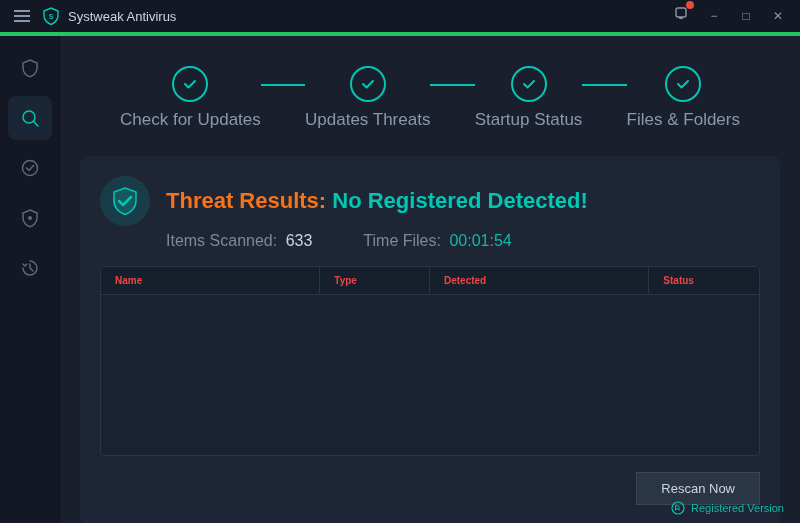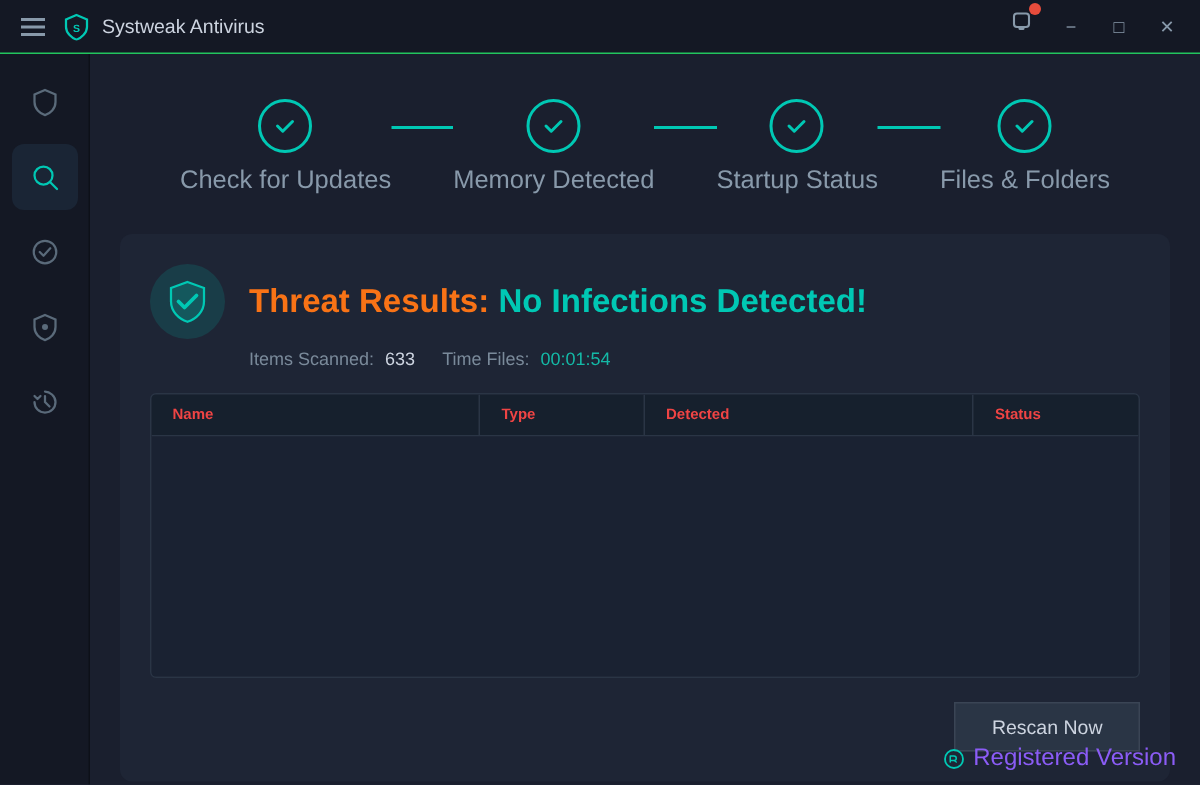--- a/index.html
+++ b/index.html
@@ -14,21 +14,21 @@
     }
 
     
     .title-bar {
       background: #141824;
       height: 36px;
       display: flex;
       align-items: center;
       justify-content: space-between;
       padding: 0 8px 0 10px;
-      border-bottom: 1px solid #22c55e;
+      border-bottom: 4px solid #22c55e;
     }
     .title-bar-left {
       display: flex;
       align-items: center;
       gap: 8px;
     }
     .hamburger-icon {
       display: flex;
       flex-direction: column;
       gap: 3px;
@@ -201,24 +201,24 @@
     .results-title {
       font-size: 22px;
       font-weight: 600;
       color: #ddeeff;
     }
     .results-title span {
       color: #f97316;
     }
     .results-meta {
       display: flex;
-      gap: 18px;
+      gap: 51px;
       margin-left: 66px;
       margin-bottom: 16px;
-      font-size: 12px;
+      font-size: 16px;
       color: #7a8a9a;
     }
 
     
     .results-table {
       flex: 1;
       border: 1px solid #2a3545;
       border-radius: 4px;
       overflow: hidden;
       margin-bottom: 16px;
@@ -259,22 +259,22 @@
     }
 
     
     .footer {
       position: absolute;
       bottom: 8px;
       right: 16px;
       display: flex;
       align-items: center;
       gap: 6px;
-      font-size: 16px;
-      color: #8b5cf6;
+      font-size: 11px;
+      color: #14b8a6;
     }
     .footer-icon {
       color: #00c8b4;
       font-size: 14px;
     }
 
     
     .svg-icon { display: inline-flex; align-items: center; justify-content: center; }
   </style>
 </head>
@@ -358,21 +358,21 @@
           <span class="step-label">Check for Updates</span>
         </div>
         <div class="step-line"></div>
 
         <div class="step">
           <div class="step-circle">
             <svg width="16" height="16" viewBox="0 0 16 16">
                 <path d="M3 8 L6.5 11.5 L13 5" stroke="#00c8b4" stroke-width="2" fill="none" stroke-linecap="round" stroke-linejoin="round"></path>
               </svg>
           </div>
-          <span class="step-label">Memory Detected</span>
+          <span class="step-label">Updates Threats</span>
         </div>
         <div class="step-line"></div>
 
         <div class="step">
           <div class="step-circle">
             <svg width="16" height="16" viewBox="0 0 16 16">
                 <path d="M3 8 L6.5 11.5 L13 5" stroke="#00c8b4" stroke-width="2" fill="none" stroke-linecap="round" stroke-linejoin="round"></path>
               </svg>
           </div>
           <span class="step-label">Startup Status</span>
@@ -395,21 +395,21 @@
       <div class="results-header">
         <div class="shield-icon-container">
           <svg width="32" height="32" viewBox="0 0 32 32" fill="none">
             <path d="M16 3 L27 7 L27 16 C27 22.5 22 27.5 16 29.5 C10 27.5 5 22.5 5 16 L5 7 Z" fill="rgba(0,200,180,0.2)" stroke="#00c8b4" stroke-width="1.5"></path>
             <path d="M10 16 L14 20 L22 12" stroke="#00c8b4" stroke-width="2.5" stroke-linecap="round" stroke-linejoin="round"></path>
           </svg>
         </div>
         <div>
           <div class="results-title">
             <span>Threat Results:</span>
-            <span style="color:#00c8b4">No Infections Detected!</span>
+            <span style="color:#00c8b4">No Registered Detected!</span>
           </div>
         </div>
       </div>
 
       <div class="results-meta">
         <span>
           <span>Items Scanned:</span>
           <span style="color:#cdd4e0;margin-left:4px">633</span>
         </span>
         <span>

